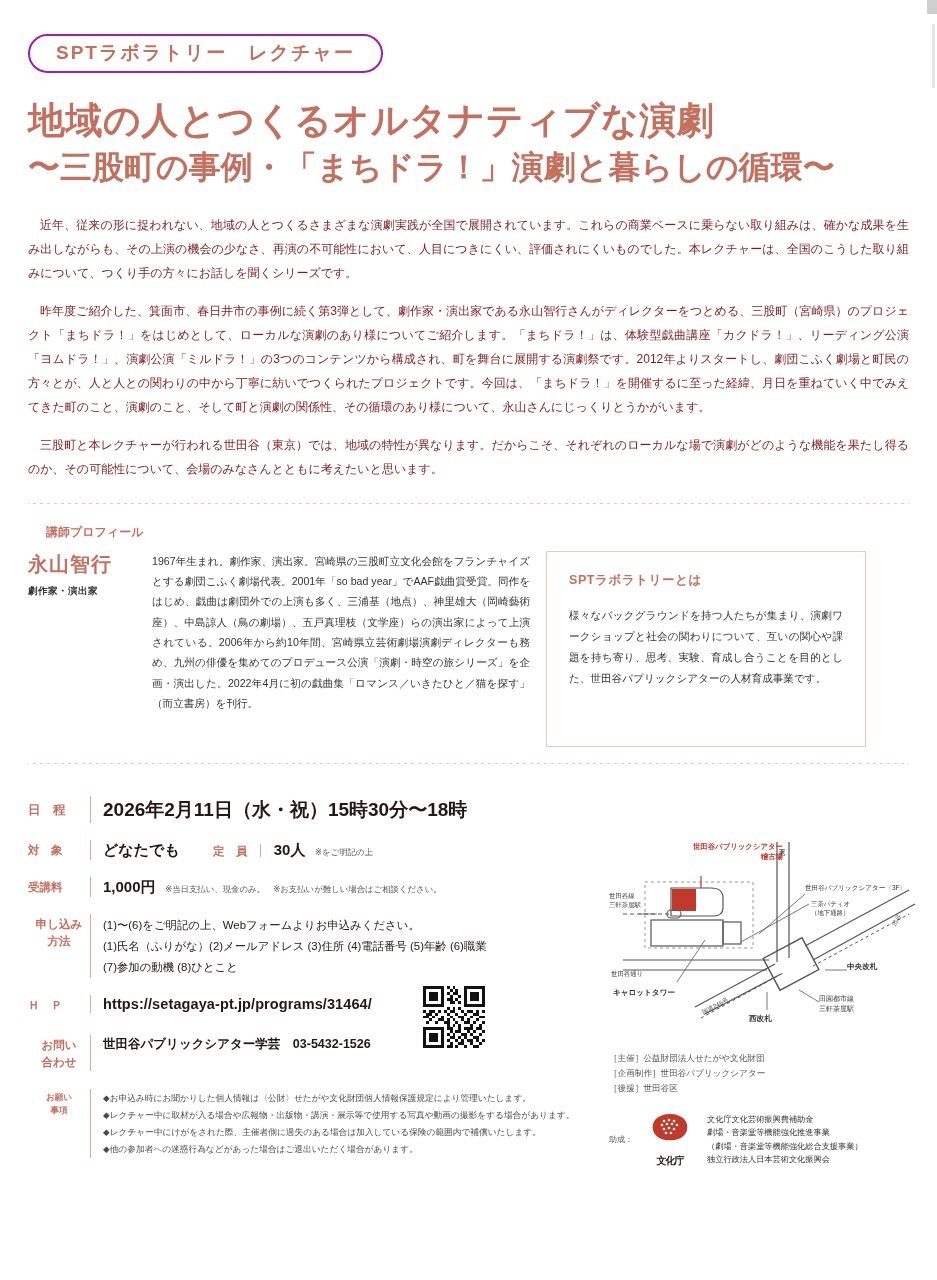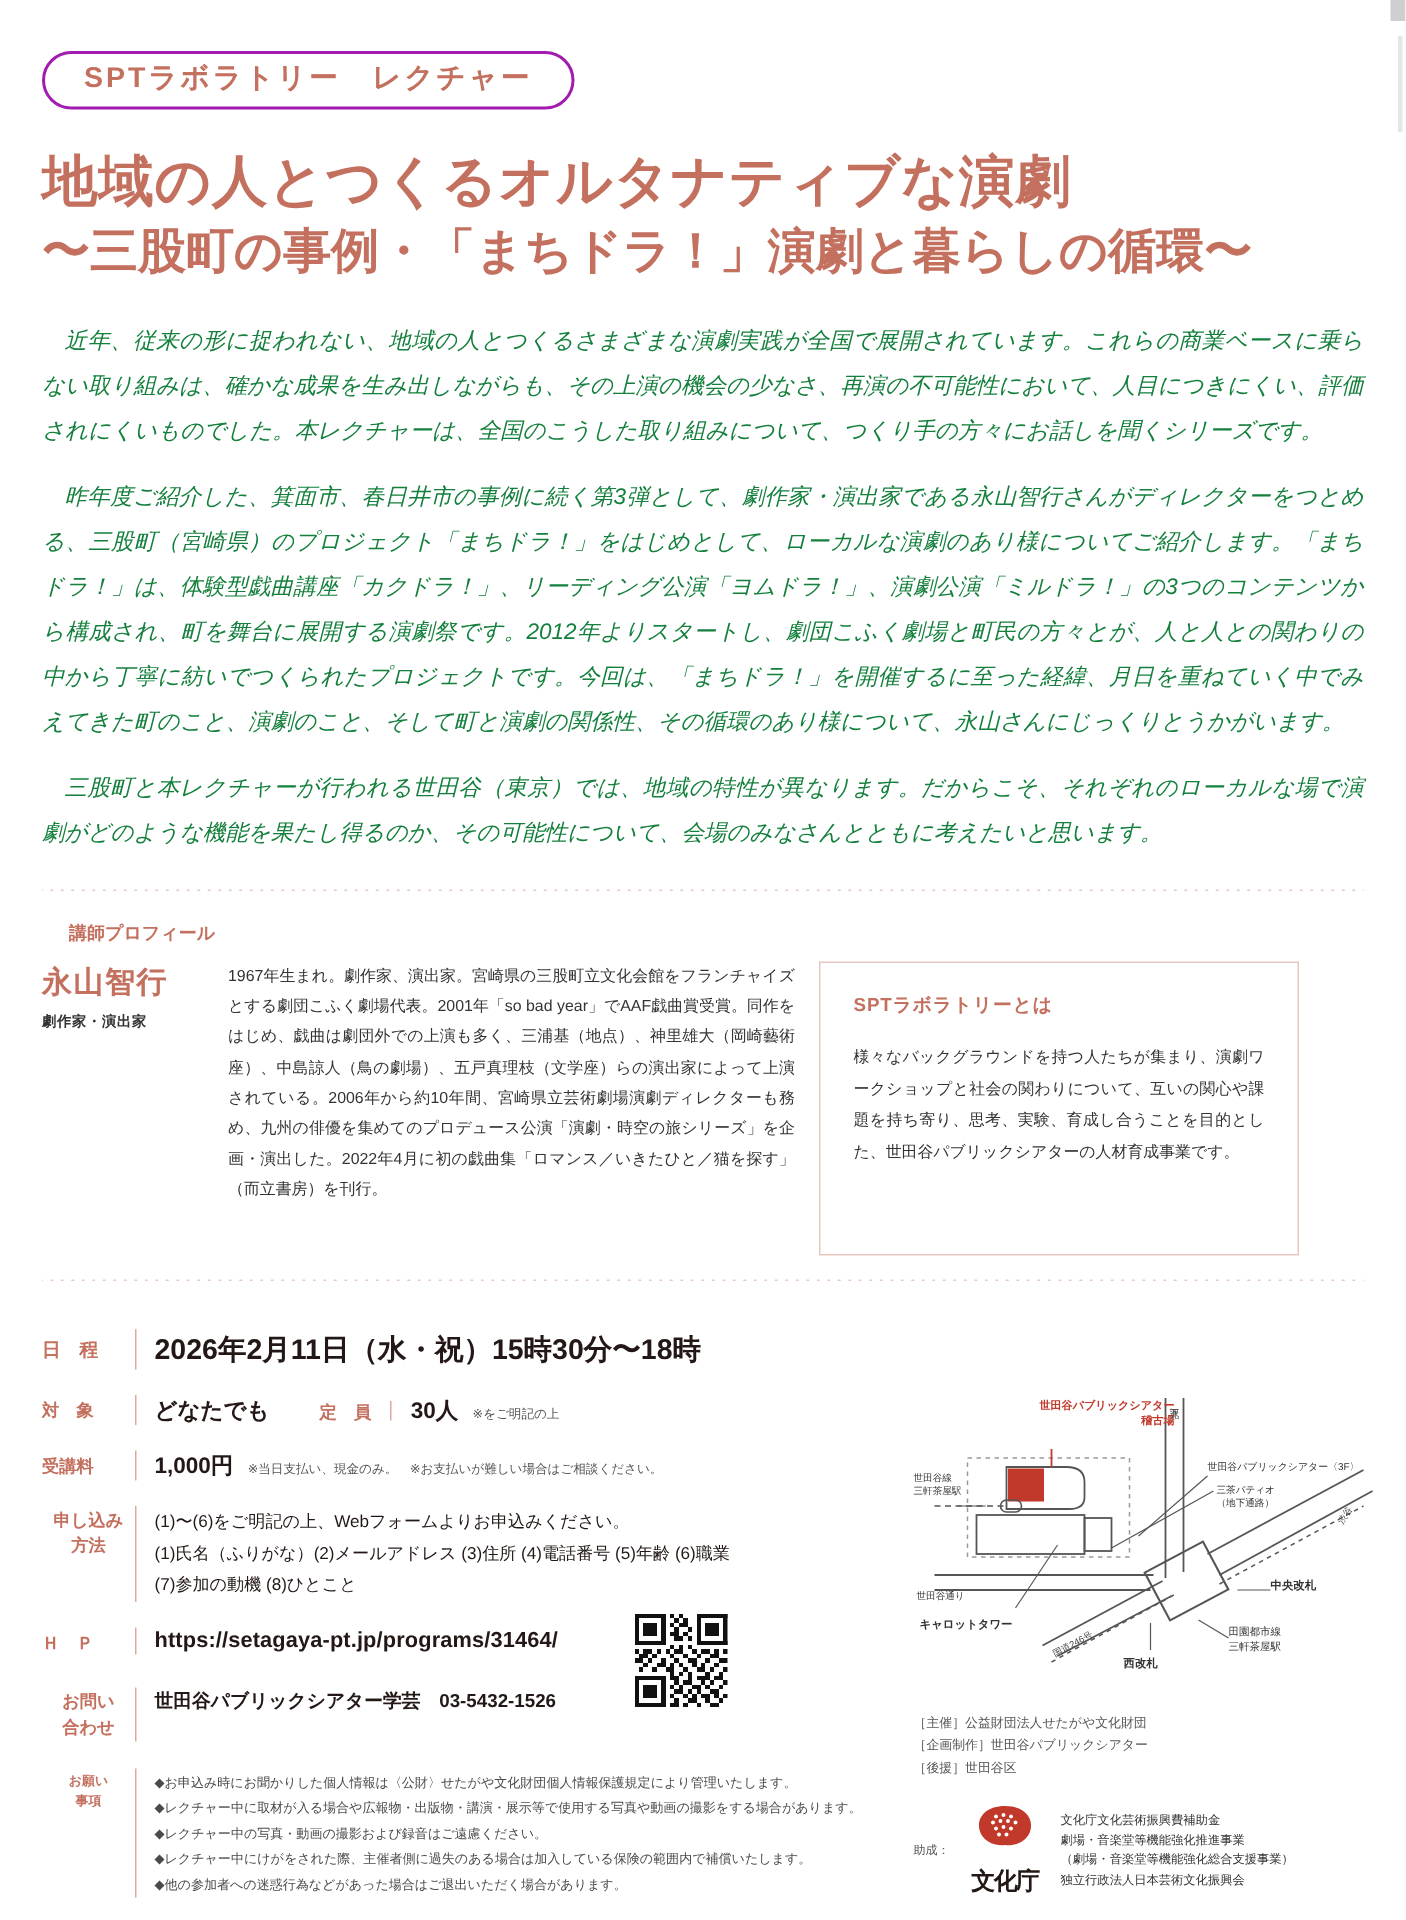--- a/index.html
+++ b/index.html
@@ -50,26 +50,25 @@
     font-size:32px;
     letter-spacing:0px;
     line-height:1.25;
     margin-top:4px;
   }
 
   
   .lead{margin-top:26px;}
   .lead p{
     margin:0 0 14px 0;
-    font-size:15px;
+    font-size:12px;
     line-height:2.0;
     text-align:justify;
     text-indent:1em;
-    color:#15803d;
-    font-style:italic;
+    color:#7f1d1d;
   }
   .lead p.tight{margin-bottom:0;}
 
   
   .dots{
     height:1px;
     margin:16px 0;
     background-image:radial-gradient(circle, #e7c9c4 1px, transparent 1.3px);
     background-size:7px 3px;
     background-repeat:repeat-x;
@@ -153,21 +152,21 @@
   
   .map{position:relative;width:330px;height:195px;}
   .map svg{display:block;}
 
   .credits{font-size:8.6px;line-height:1.75;color:#555;margin-top:14px;}
 
   .grant{display:flex;align-items:center;gap:8px;margin-top:16px;}
   .grant-lbl{font-size:8px;color:#555;}
   .grant-logo{width:58px;text-align:center;}
   .grant-mark{width:42px;height:30px;margin:0 auto;}
-  .grant-name{font-size:16px;font-weight:bold;color:#231815;letter-spacing:-1px;margin-top:12px;}
+  .grant-name{font-size:10px;font-weight:bold;color:#231815;letter-spacing:-1px;margin-top:12px;}
   .grant-text{font-size:8.2px;line-height:1.62;color:#333;}
 </style>
 </head>
 <body>
 
 <div class="page">
   <div class="scanmark"></div>
   <div class="scanmark2"></div>
 
   <div class="badge-wrap">
@@ -270,21 +269,20 @@
 
         <div class="row" style="margin-top:18px;">
           <div class="lbl two" style="font-size:8.6px;">
             <div>お願い</div>
             <div>事項</div>
           </div>
           <div class="bar"></div>
           <div class="val bullets">
             <div>◆お申込み時にお聞かりした個人情報は〈公財〉せたがや文化財団個人情報保護規定により管理いたします。</div>
             <div>◆レクチャー中に取材が入る場合や広報物・出版物・講演・展示等で使用する写真や動画の撮影をする場合があります。</div>
-            <div>◆レクチャー中の写真・動画の撮影および録音はご遠慮ください。</div>
             <div>◆レクチャー中にけがをされた際、主催者側に過失のある場合は加入している保険の範囲内で補償いたします。</div>
             <div>◆他の参加者への迷惑行為などがあった場合はご退出いただく場合があります。</div>
           </div>
         </div>
 
       </div>
 
       <div class="qr">
         <svg viewBox="0 0 21 21" width="62" height="62" shape-rendering="crispEdges" aria-hidden="true">
           <rect width="21" height="21" fill="#fff"></rect>

